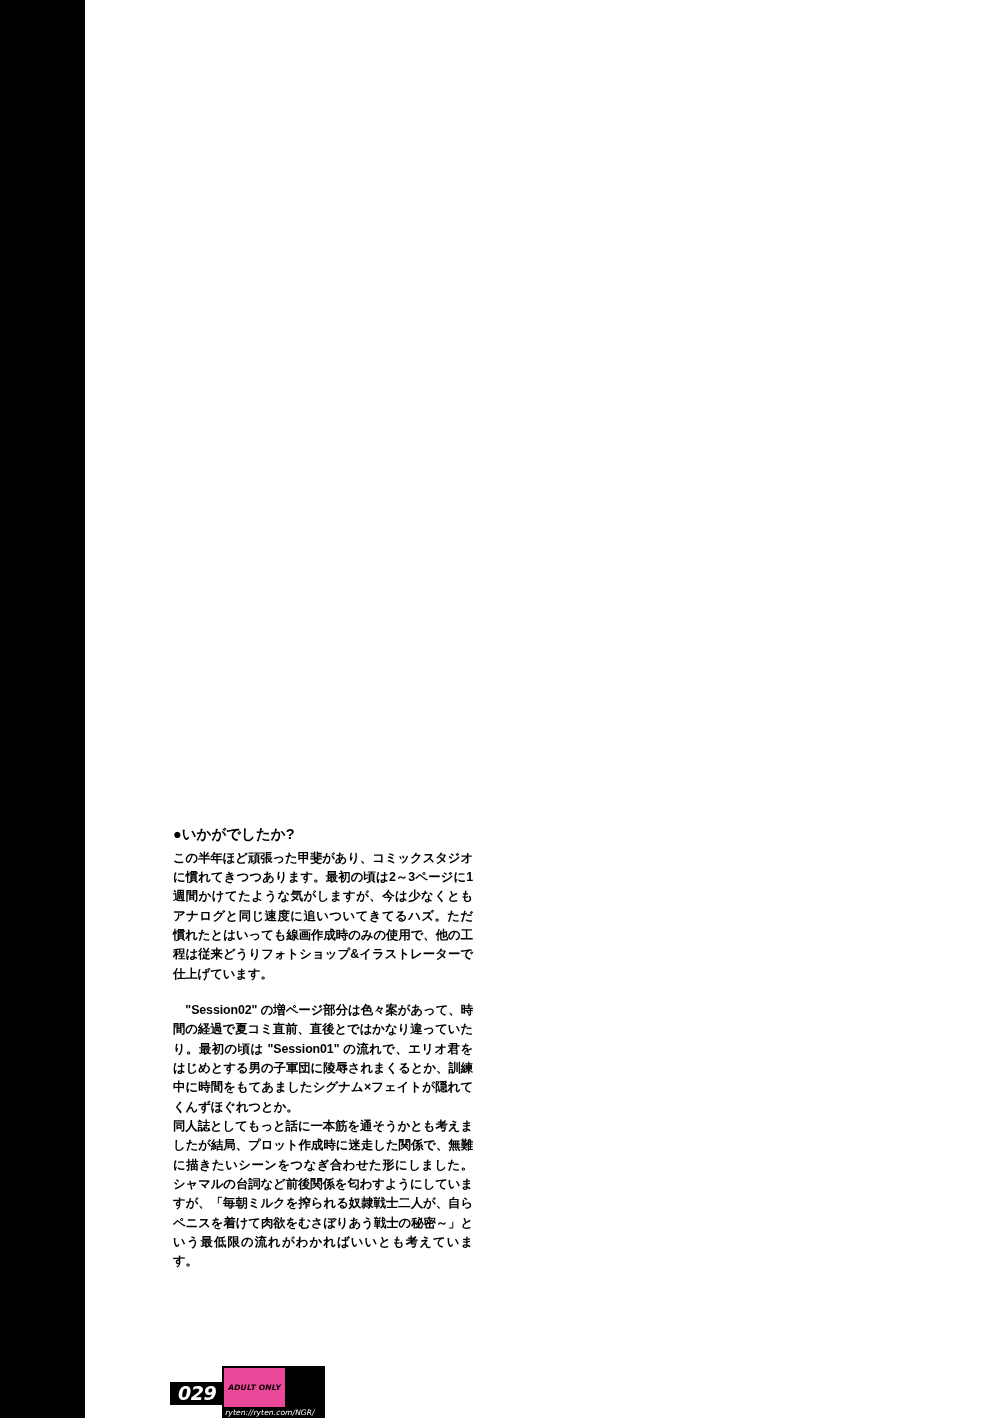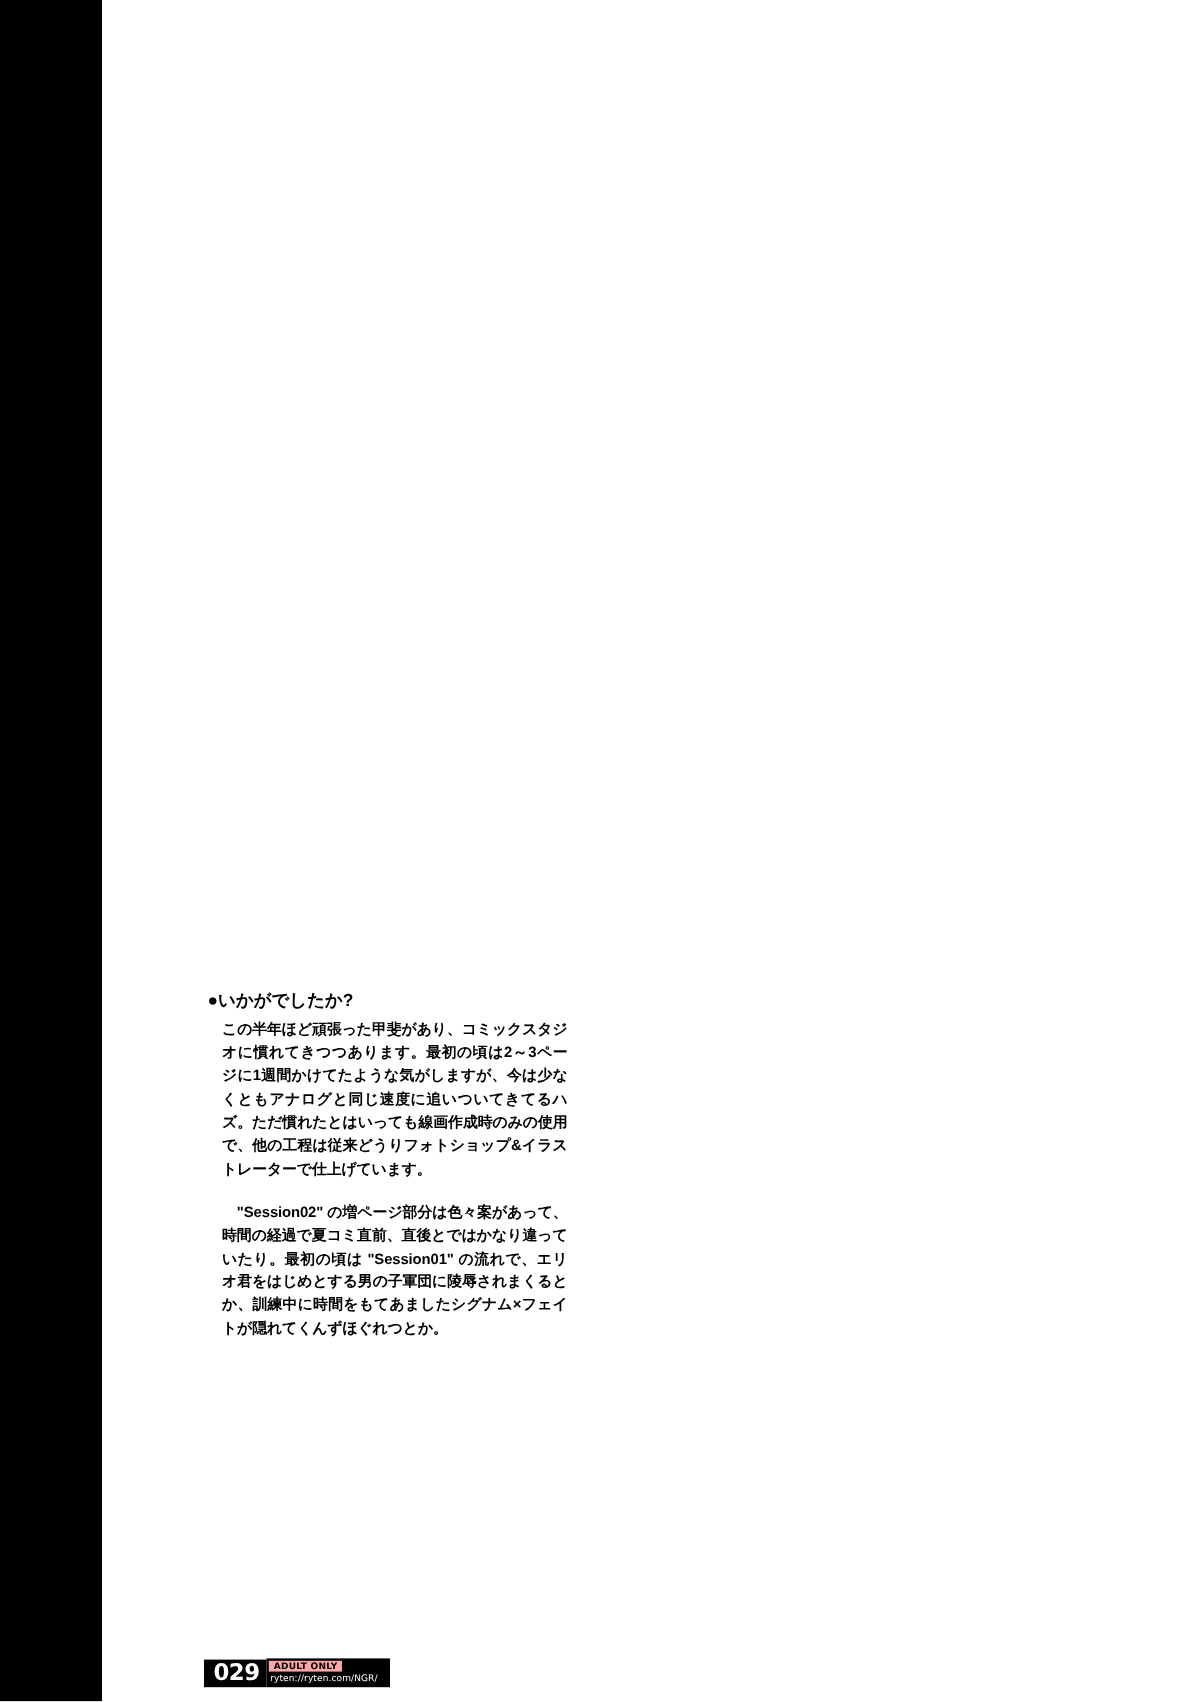--- a/index.html
+++ b/index.html
@@ -48,39 +48,40 @@
     letter-spacing: -0.1px;
     text-align: justify;
   }
   .afterword .heading {
     font-size: 14.5px;
     font-weight: bold;
     margin: 0 0 3px 0;
     letter-spacing: 0px;
   }
   .afterword p {
-    margin: 0 0 0 12px;
+    margin: 0 0 0 0;
   }
   .afterword p.gap {
     margin-top: 17px;
   }
   .afterword p.gap-sm {
     margin-top: 0px;
   }
   .afterword p.gap-lg {
     margin-top: 19px;
   }
   
   .footer {
     position: absolute;
     left: 85px;
     bottom: 12px;
     height: 26px;
     display: flex;
-    align-items: flex-end;
+    align-items: center;
+    font-style: italic;
   }
   .footer-num {
     background: #000000;
     color: #ffffff;
     font-size: 19px;
     font-weight: bold;
     font-family: "DejaVu Sans", sans-serif;
     letter-spacing: -0.5px;
     padding: 2px 6px 2px 8px;
     display: flex;
@@ -88,27 +89,27 @@
     line-height: 1;
   }
   .footer-right {
     background: #000000;
     display: flex;
     flex-direction: column;
     justify-content: center;
     padding: 2px 10px 2px 2px;
   }
   .footer-adult {
-    background: #fca5a5;
+    background: #ec4899;
     color: #000000;
     font-size: 7.5px;
     font-weight: bold;
     font-family: "DejaVu Sans", sans-serif;
     letter-spacing: 0.2px;
-    padding: 0 4px;
+    padding: 15px 4px;
     line-height: 1.2;
     display: inline-block;
     align-self: flex-start;
   }
   .footer-url {
     color: #ffffff;
     font-size: 7.5px;
     font-family: "DejaVu Sans", sans-serif;
     letter-spacing: 0.1px;
     line-height: 1.3;
@@ -122,20 +123,21 @@
 <div id="page">
 
   <div class="left-band"></div>
 
   <div class="page-sheet">
 
     <div class="afterword">
       <p class="heading">●いかがでしたか?</p>
       <p>この半年ほど頑張った甲斐があり、コミックスタジオに慣れてきつつあります。最初の頃は2～3ページに1週間かけてたような気がしますが、今は少なくともアナログと同じ速度に追いついてきてるハズ。ただ慣れたとはいっても線画作成時のみの使用で、他の工程は従来どうりフォトショップ&amp;イラストレーターで仕上げています。</p>
       <p class="gap">　"Session02" の増ページ部分は色々案があって、時間の経過で夏コミ直前、直後とではかなり違っていたり。最初の頃は "Session01" の流れで、エリオ君をはじめとする男の子軍団に陵辱されまくるとか、訓練中に時間をもてあましたシグナム×フェイトが隠れてくんずほぐれつとか。</p>
+      <p class="gap-sm">同人誌としてもっと話に一本筋を通そうかとも考えましたが結局、プロット作成時に迷走した関係で、無難に描きたいシーンをつなぎ合わせた形にしました。シャマルの台詞など前後関係を匂わすようにしていますが、「毎朝ミルクを搾られる奴隷戦士二人が、自らペニスを着けて肉欲をむさぼりあう戦士の秘密～」という最低限の流れがわかればいいとも考えています。</p>
     </div>
 
     <div class="footer">
       <div class="footer-num">029</div>
       <div class="footer-right">
         <span class="footer-adult">ADULT ONLY</span>
         <span class="footer-url">ryten://ryten.com/NGR/</span>
       </div>
     </div>
 

